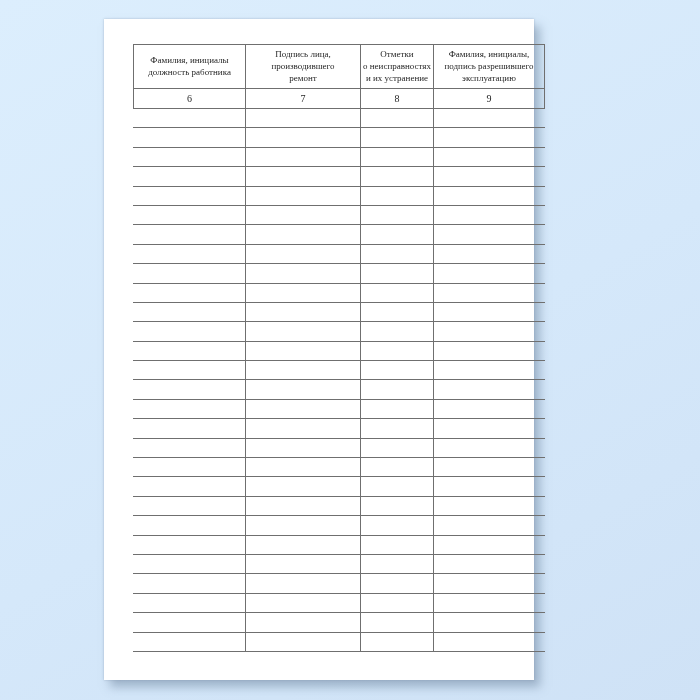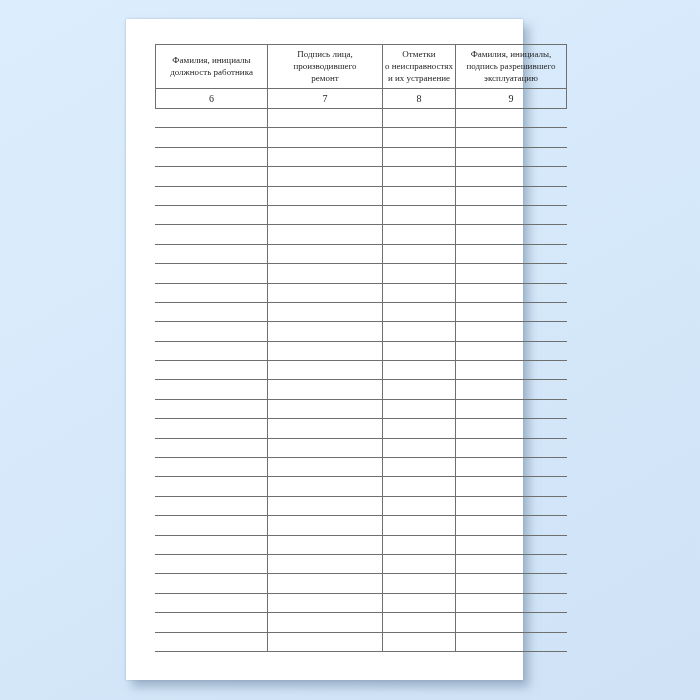--- a/index.html
+++ b/index.html
@@ -7,21 +7,21 @@
     --bw:1.4px;
     --text:#262626;
   }
   html,body{margin:0;padding:0;}
   body{
     width:700px;height:700px;position:relative;overflow:hidden;
     background:linear-gradient(150deg,#dceefd 0%, #d5e8fa 55%, #cfe2f6 100%);
     font-family:"Liberation Serif", serif;
   }
   .page{
-    position:absolute;left:126px;top:19px;width:397px;height:661px;
+    position:absolute;left:104px;top:19px;width:430px;height:661px;
     background:#ffffff;
     box-shadow:0 0 2px rgba(125,145,170,.55), 6px 7px 9px rgba(108,131,158,.5);
   }
   .tbl{position:absolute;left:29px;top:25px;width:412px;}
   .row{display:grid;grid-template-columns:113px 115px 73px 111px;}
   .cell{box-sizing:border-box;min-width:0;}
   
   .thead .cell{
     height:45px;
     border-top:var(--bw) solid var(--line);

